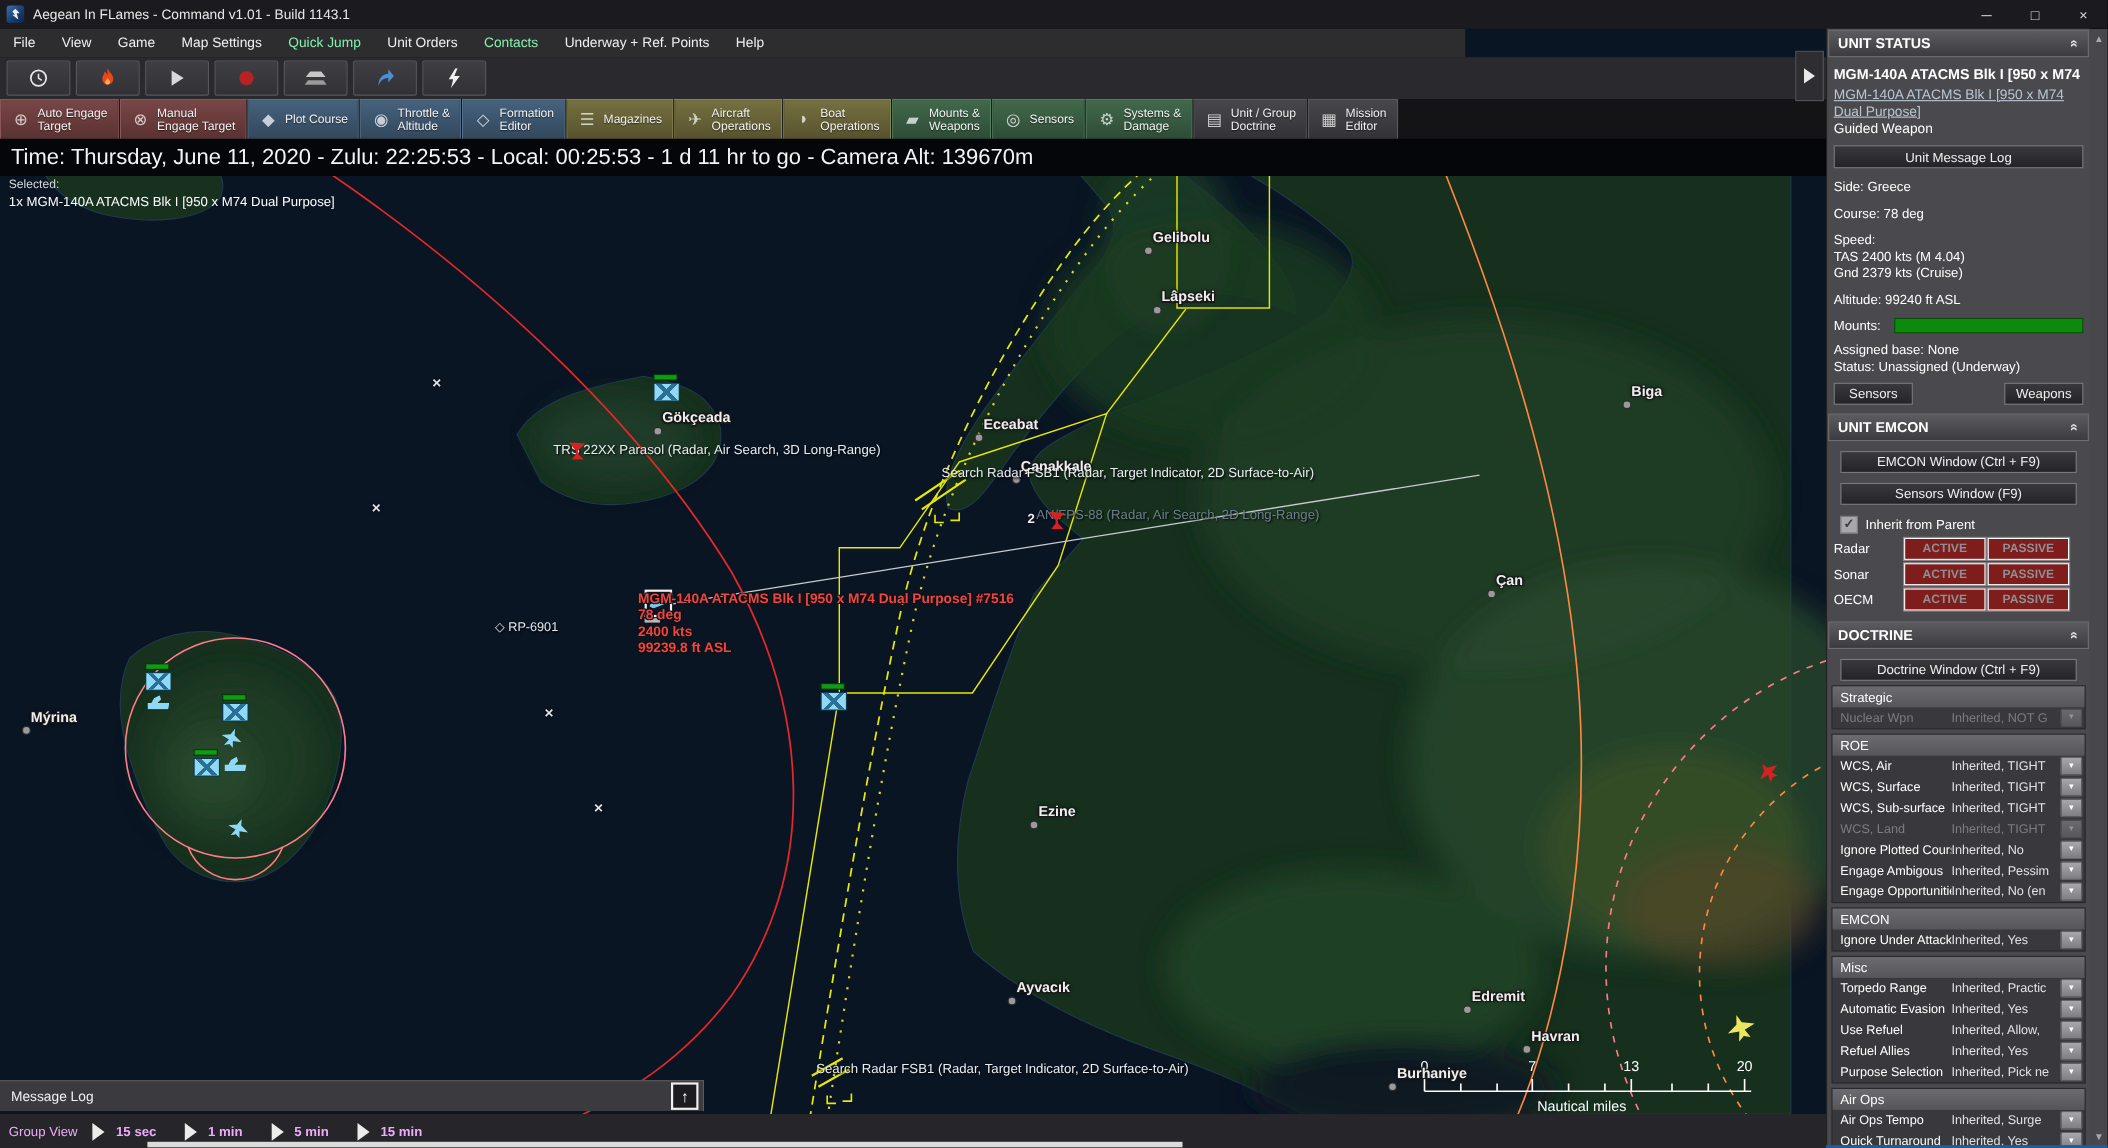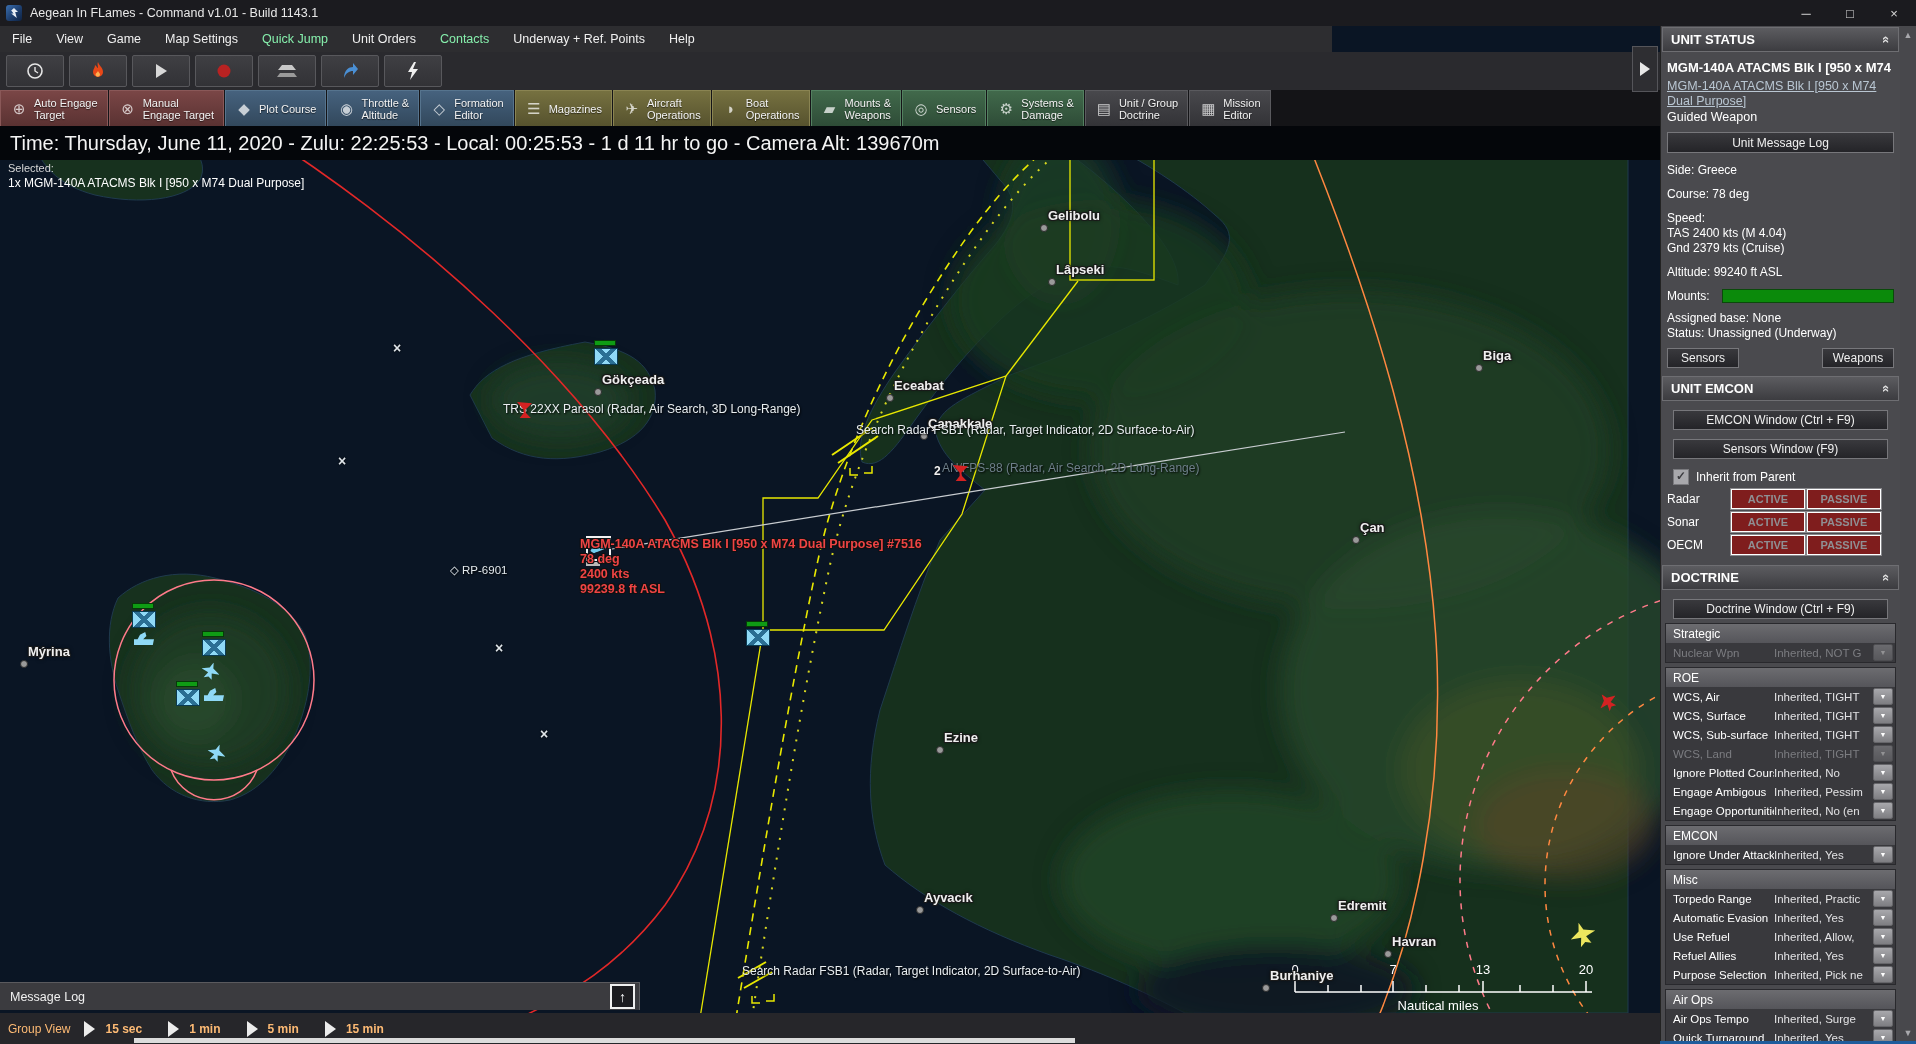--- a/index.html
+++ b/index.html
@@ -80,21 +80,21 @@
     text-shadow:-1px -1px 0 #111,1px -1px 0 #111,-1px 1px 0 #111,1px 1px 0 #111;white-space:nowrap;}
   #contact2{position:absolute;color:#f0f0f0;font-size:12px;font-weight:bold;text-shadow:0 0 2px #000;}
   #rp-label{position:absolute;color:#e2e8ec;font-size:11.5px;text-shadow:1px 1px 2px #000;white-space:nowrap;}
   
   #msglog{position:absolute;left:0;top:982px;width:640px;height:28px;background:#3b3b3f;border-top:1px solid #5a5a5e;
     border-right:1px solid #5a5a5e;display:flex;align-items:center;color:#f0f0f0;font-size:12.5px;
     padding-left:10px;box-sizing:border-box;}
   #msglog-btn{margin-left:auto;margin-right:4px;width:21px;height:21px;border:2px solid #f0f0f0;background:#1c1c20;
     color:#fff;font-size:14px;font-weight:bold;display:flex;align-items:center;justify-content:center;}
   #bottombar{position:absolute;left:0;top:1013px;width:1660px;height:31px;background:#26262a;display:flex;
-    align-items:center;color:#fdba74;font-size:12px;z-index:20;}
+    align-items:center;color:#f0abfc;font-size:12px;z-index:20;}
   #bottombar .gv{margin:0 14px 0 8px;}
   .speed{display:flex;align-items:center;font-weight:bold;margin-right:26px;}
   .speed::before{content:"";border-left:11px solid #ececec;border-top:8px solid transparent;
     border-bottom:8px solid transparent;margin-right:10px;}
   #hthumb{position:absolute;left:134px;top:1038px;width:941px;height:5px;background:#dcdcdc;z-index:21;}
   
   #sidebar{position:absolute;left:1660px;top:26px;width:240px;height:1018px;background:#4a4a4e;
     border-left:1px solid #222;box-sizing:border-box;overflow:hidden;z-index:40;color:#fff;}
   .panel-h{height:25px;margin:1px 1px 0 1px;background:linear-gradient(#5c5c60,#3c3c40);border:1px solid #6e6e72;
     display:flex;align-items:center;font-weight:bold;font-size:13px;padding:0 8px;box-sizing:border-box;}

